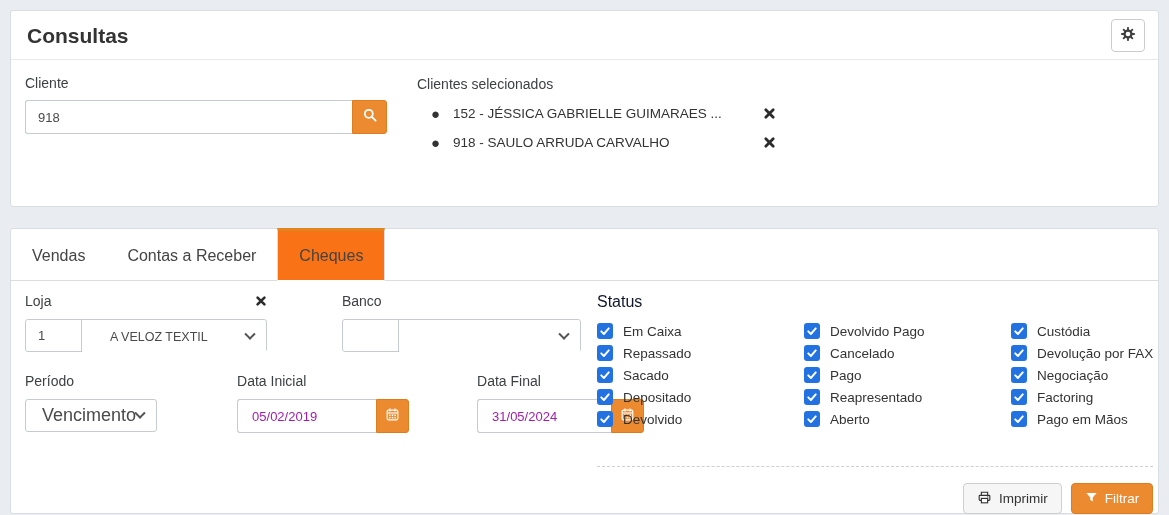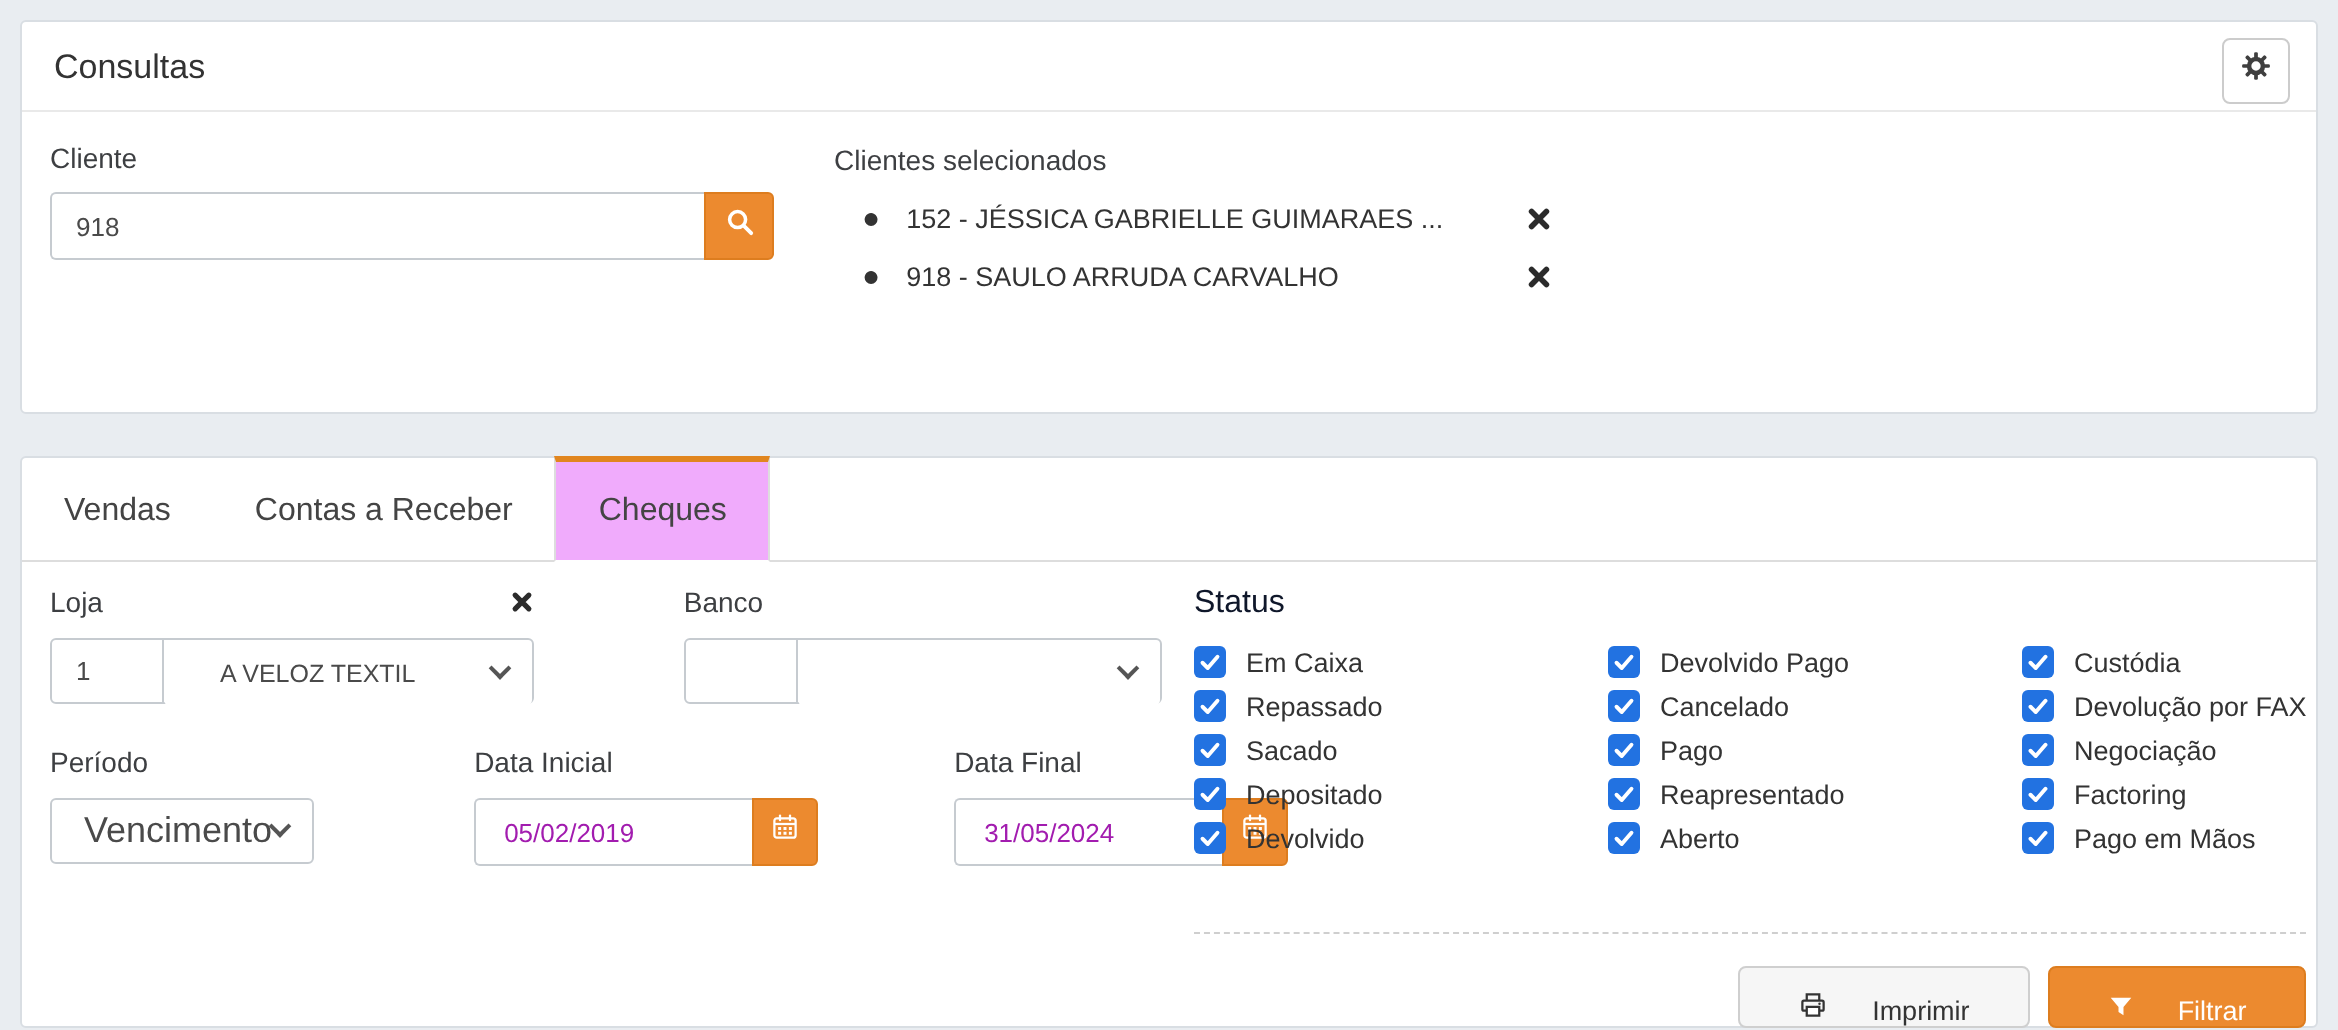--- a/index.html
+++ b/index.html
@@ -15,21 +15,21 @@
     border:1px solid #d9dee3;
     border-radius:3px;
   }
   
   .card1 { margin:10px 10px 0 10px; height:197px; position:relative; }
   .card1-header {
     padding:13px 14px 11px 16px;
     border-bottom:1px solid #e9e9e9;
     position:relative;
   }
-  .page-title { font-size:17px; color:#333; font-weight:400; }
+  .page-title { font-size:21px; color:#333; font-weight:700; }
   .gear-btn {
     position:absolute; right:13px; top:8px;
     width:34px; height:33px;
     background:#fff; border:1px solid #ccc; border-radius:4px;
     display:flex; align-items:center; justify-content:center;
     cursor:pointer;
   }
   .card1-body { display:flex; padding:15px 14px 0 14px; }
   .col-cliente { width:362px; margin-right:30px; }
   .field-label { font-size:14px; color:#3d3f42; margin-bottom:9px; display:block; }
@@ -58,21 +58,21 @@
   .card2 { margin:21px 10px 0 10px; height:286px; }
   .tabbar { display:flex; border-bottom:1px solid #ddd; height:53px; margin-top:-1px; }
   .tab {
     padding:0 21px; display:flex; align-items:center;
     font-size:16px; color:#444; cursor:pointer;
     border-top:3px solid transparent; margin-top:1px;
   }
   .tab.active {
     border:1px solid #ddd; border-top:3px solid #e1861f;
     border-bottom:1px solid #fff; margin-bottom:-1px; margin-top:0;
-    background:#f0abfc;
+    background:#f97316;
   }
   .card2-body { display:flex; padding:12px 14px 0 14px; }
   .form-left { width:556px; flex:none; }
   .form-row { display:flex;gap:40px; }
   .form-row + .form-row { margin-top:21px; }
   .fgroup .field-label { margin-bottom:10px; }
   .label-row { display:flex; align-items:center; justify-content:space-between; margin-bottom:10px; }
   .label-row .field-label { margin-bottom:0; }
   .joined { display:flex; height:33px; border:1px solid #c6cbd0; border-radius:3px; background:#fff; }
   .joined .code-input {
@@ -117,21 +117,21 @@
   .cb-item { display:flex; align-items:center; margin-bottom:6px; height:16px; cursor:pointer; }
   .cb {
     width:16px; height:16px; border-radius:3px; background:#2272e1;
     display:flex; align-items:center; justify-content:center; flex:none;
   }
   .cb-item .cb-label { font-size:13.5px; color:#333; margin-left:10px; white-space:nowrap; }
   .sep-dashed { border-top:1px dashed #cfcfcf; margin-top:33px; }
   .actions { display:flex; justify-content:flex-end; gap:9px; margin-top:16px; }
   .btn {
     height:31px; border-radius:4px; font-size:13.5px;
-    display:flex; align-items:flex-end; gap:22px; padding:0 29px;
+    display:flex; align-items:center; gap:7px; padding:0 13px;
     cursor:pointer; font-family:inherit;
   }
   .btn-print { background:#f6f6f6; border:1px solid #cfcfcf; color:#333; }
   .btn-filter { background:#ec8a2f; border:1px solid #dd7d1f; color:#fff; font-weight:400; }
 </style>
 </head>
 <body>
 
 <div class="card card1">
   <div class="card1-header">

